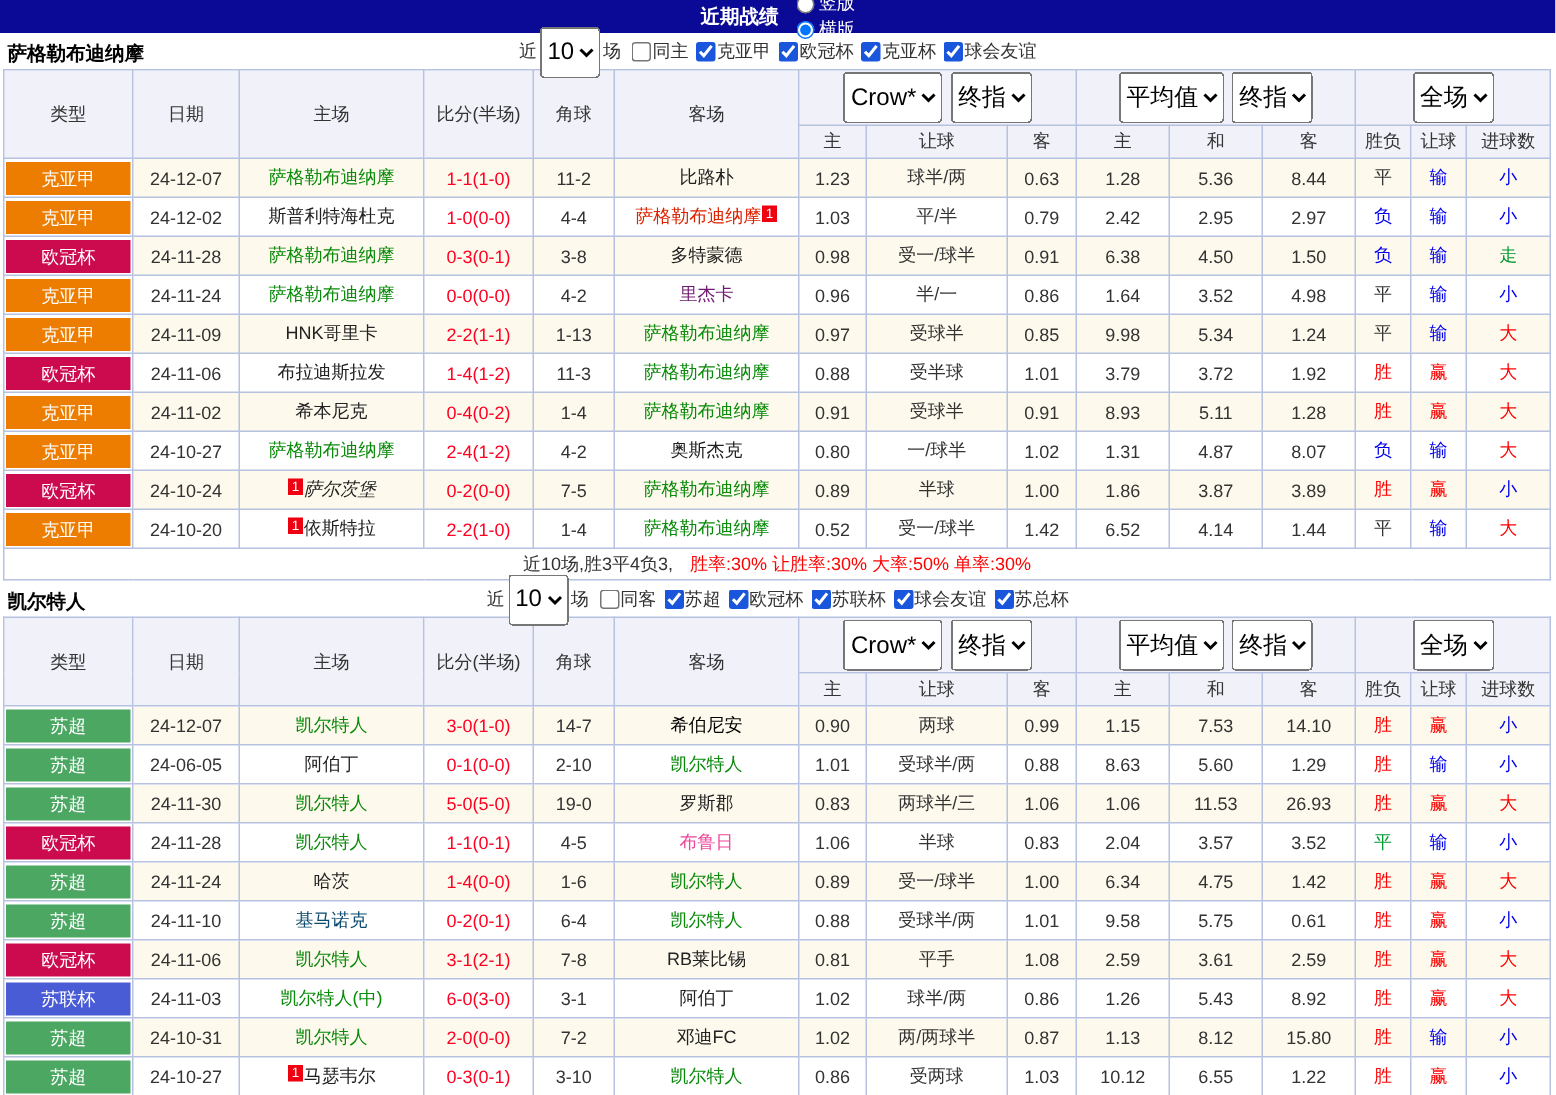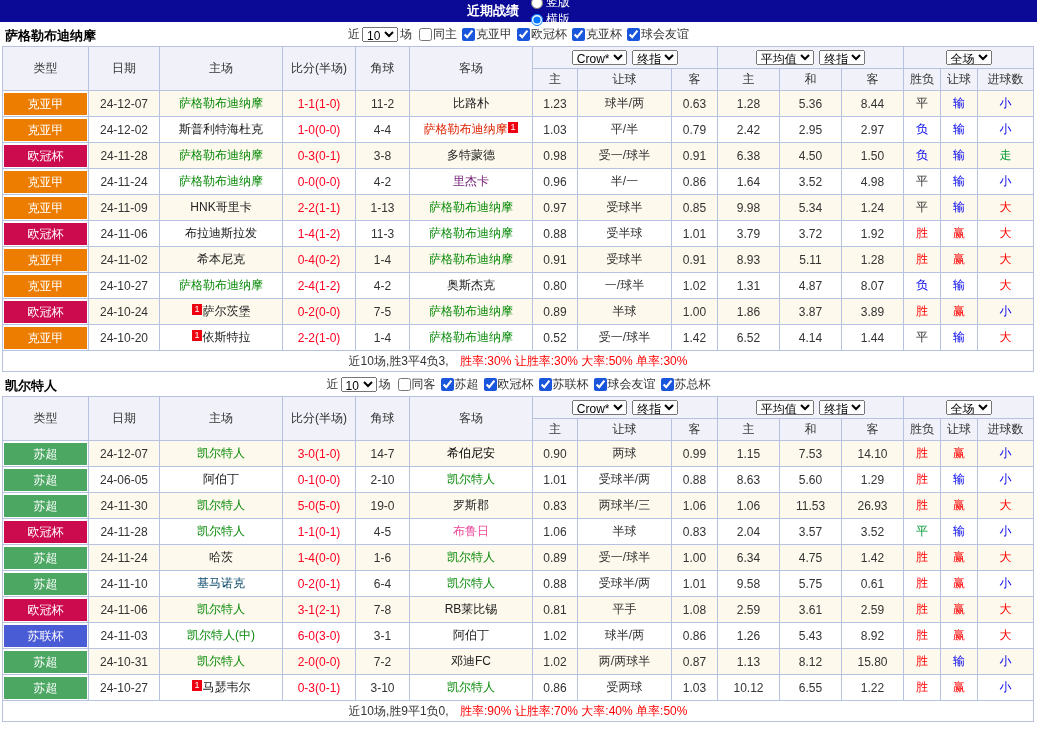--- a/index.html
+++ b/index.html
@@ -16,21 +16,21 @@
   .topbar .title { font-weight: bold; font-size: 13px; }
   .radio-lab { display: inline-flex; align-items: center; gap: 3px; cursor: pointer; }
   .radio-lab input { margin: 0; width: 12px; height: 12px; }
 
   .section { margin: 1px 2px 0 2px; }
   .section-bar { position: relative; height: 23px; }
   .team-title { position: absolute; left: 3px; top: 4px; font-weight: bold; color: #000; font-size: 13px; }
   .filter {
     height: 23px; display: flex; align-items: center; justify-content: center; gap: 2px;
   }
-  .filter select, .selhead select { font-size: 12px; height: 15px; padding: 0; }
+  .filter select, .selhead select { font-size: 16px; height: 34px; padding: 0; }
   .cbwrap { display: inline-flex; align-items: center; }
   .cb-lab { display: inline-flex; align-items: center; cursor: pointer; }
   .cb-lab input { margin: 0 1px 0 5px; width: 13px; height: 13px; accent-color: #1a56db; }
 
   table { border-collapse: collapse; table-layout: fixed; }
   th, td { border: 1px solid #b6c2df; text-align: center; overflow: hidden; white-space: nowrap; padding: 0; }
   thead th { background: #f1f2f9; font-weight: normal; color: #333; height: 22px; }
   thead th.selhead { padding: 1px 0; margin-left: 48px; }
   thead select { margin: 0 1px; }
   tbody td { height: 26px; }
@@ -298,21 +298,21 @@
           <td>8.07</td>
           <td style="color: rgb(0, 0, 238);">负</td>
           <td style="color: rgb(0, 0, 238);">输</td>
           <td style="color: rgb(255, 0, 0);">大</td>
         </tr>
         <tr class="odd">
           <td class="type-cell">
             <div class="type-badge" style="background: rgb(204, 10, 78);">欧冠杯</div>
           </td>
           <td>24-10-24</td>
-          <td><span class="badge">1</span><span class="team" style="color: rgb(34, 34, 34);">萨尔茨堡</span></td>
+          <td><span class="badge">1</span><span class="team" style="color: rgb(34, 34, 34); font-style: italic;">萨尔茨堡</span></td>
           <td class="score">0-2(0-0)</td>
           <td>7-5</td>
           <td><span class="team" style="color: rgb(10, 138, 10);">萨格勒布迪纳摩</span></td>
           <td>0.89</td>
           <td>半球</td>
           <td>1.00</td>
           <td>1.86</td>
           <td>3.87</td>
           <td>3.89</td>
           <td style="color: rgb(255, 0, 0);">胜</td>

